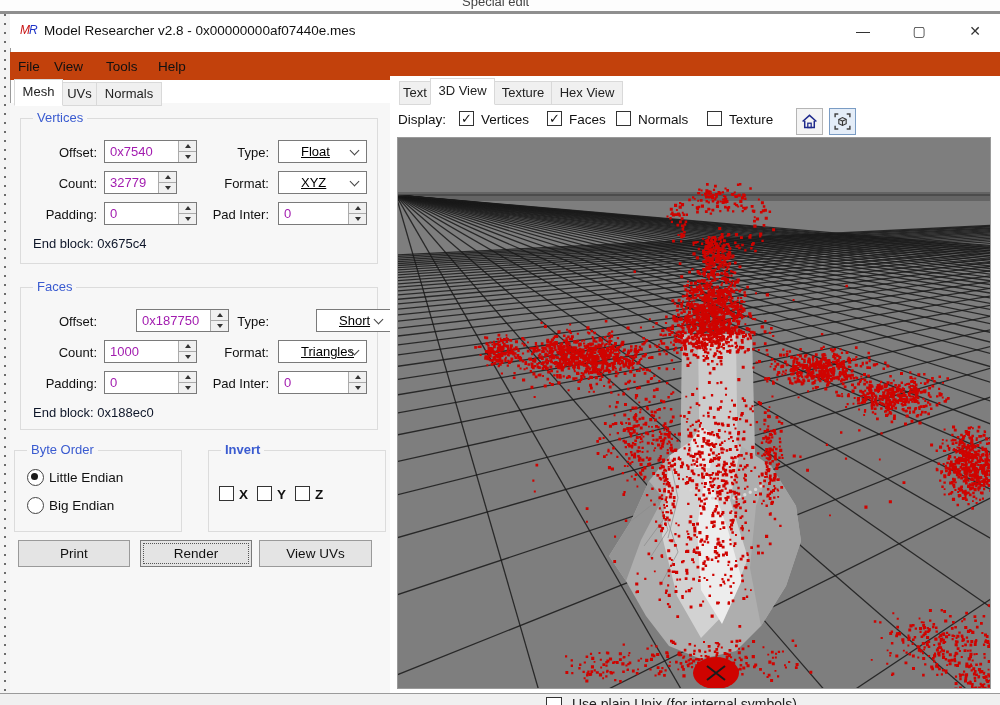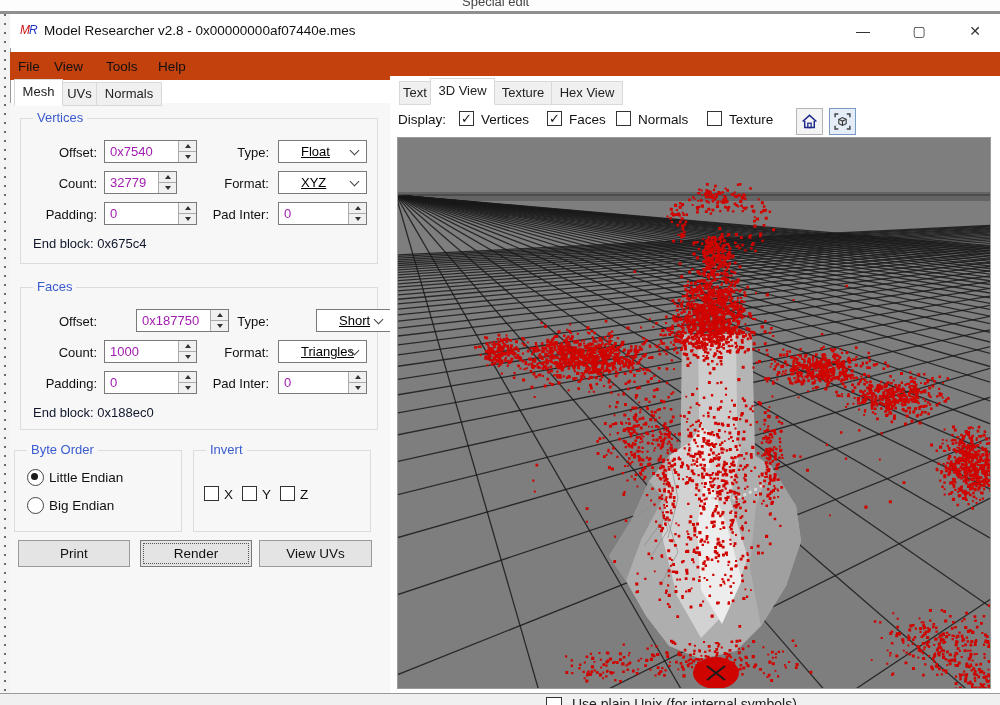--- a/index.html
+++ b/index.html
@@ -223,21 +223,21 @@
   </div>
 
   <div class="abs groupbox" style="left:14px;top:450px;width:166px;height:80px;">
     <span class="gb-title">Byte Order</span>
     <span class="radio sel" style="left:12px;top:18px;"></span>
     <span class="opt-label" style="left:34px;top:19px;">Little Endian</span>
     <span class="radio" style="left:12px;top:46px;"></span>
     <span class="opt-label" style="left:34px;top:47px;">Big Endian</span>
   </div>
 
-  <div class="abs groupbox" style="left:193px;top:450px;width:176px;height:80px;">
+  <div class="abs groupbox" style="left:208px;top:450px;width:176px;height:80px;font-weight:bold;">
     <span class="gb-title">Invert</span>
     <span class="check" style="left:10px;top:35px;"></span>
     <span class="opt-label" style="left:30px;top:36px;">X</span>
     <span class="check" style="left:48px;top:35px;"></span>
     <span class="opt-label" style="left:68px;top:36px;">Y</span>
     <span class="check" style="left:86px;top:35px;"></span>
     <span class="opt-label" style="left:106px;top:36px;">Z</span>
   </div>
 
   <div class="abs btn focus" style="left:140px;top:540px;width:112px;">Render</div>

